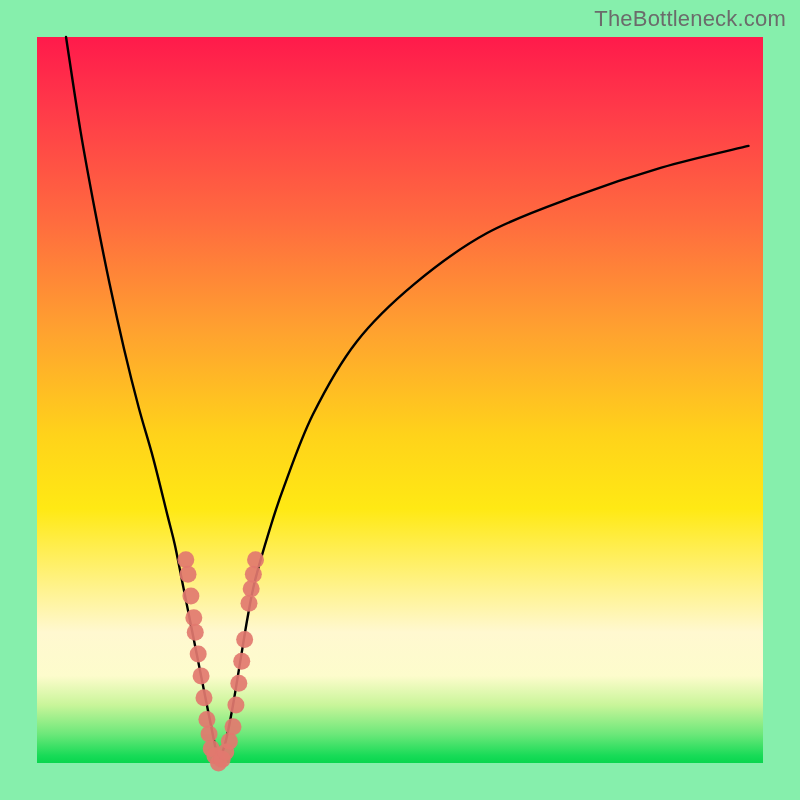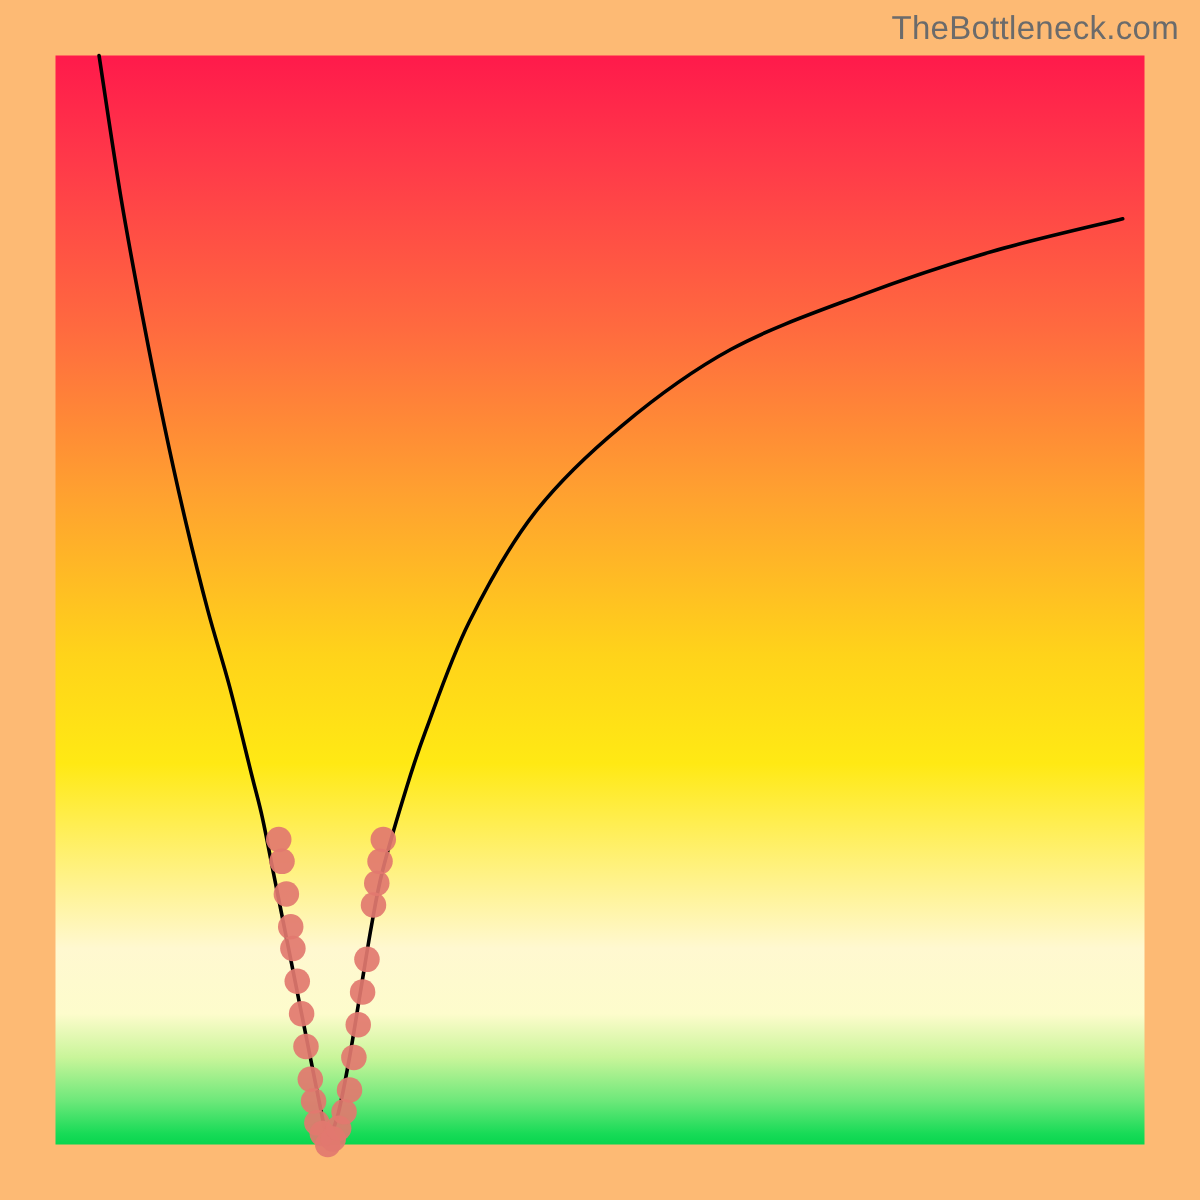--- a/index.html
+++ b/index.html
@@ -10,21 +10,21 @@
     background: #000;
     overflow: hidden;
     font-family: Arial, Helvetica, sans-serif;
   }
   .frame {
     position: absolute;
     left: 0;
     top: 0;
     width: 800px;
     height: 800px;
-    background: #fdba74;
+    background: #86efac;
   }
   .plot-area {
     position: absolute;
     left: 37px;
     top: 37px;
     width: 726px;
     height: 726px;
     
     background: linear-gradient(
       to bottom,

